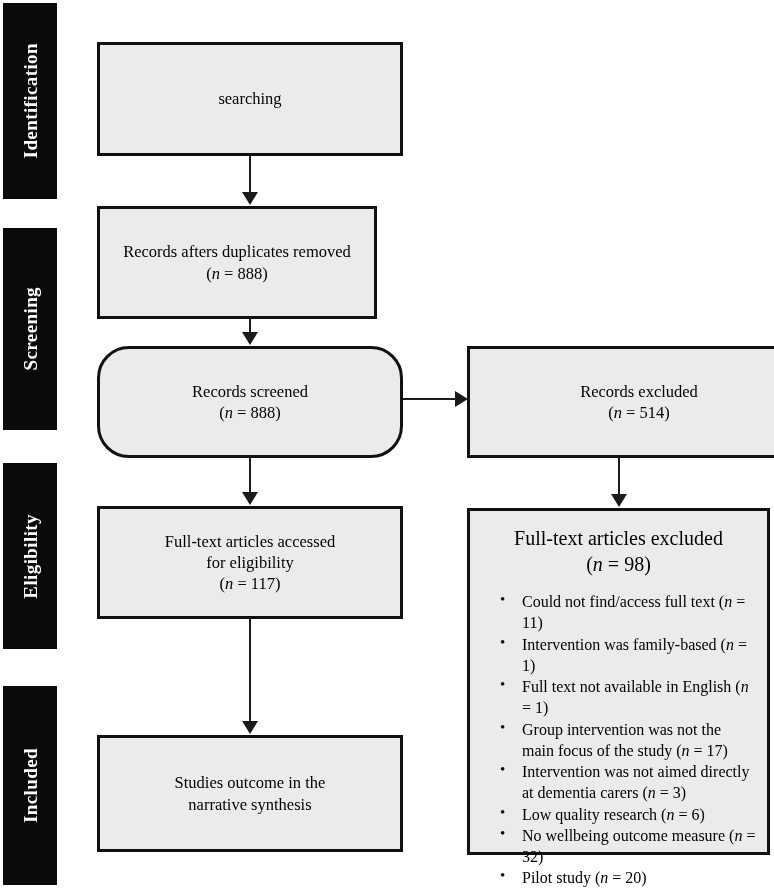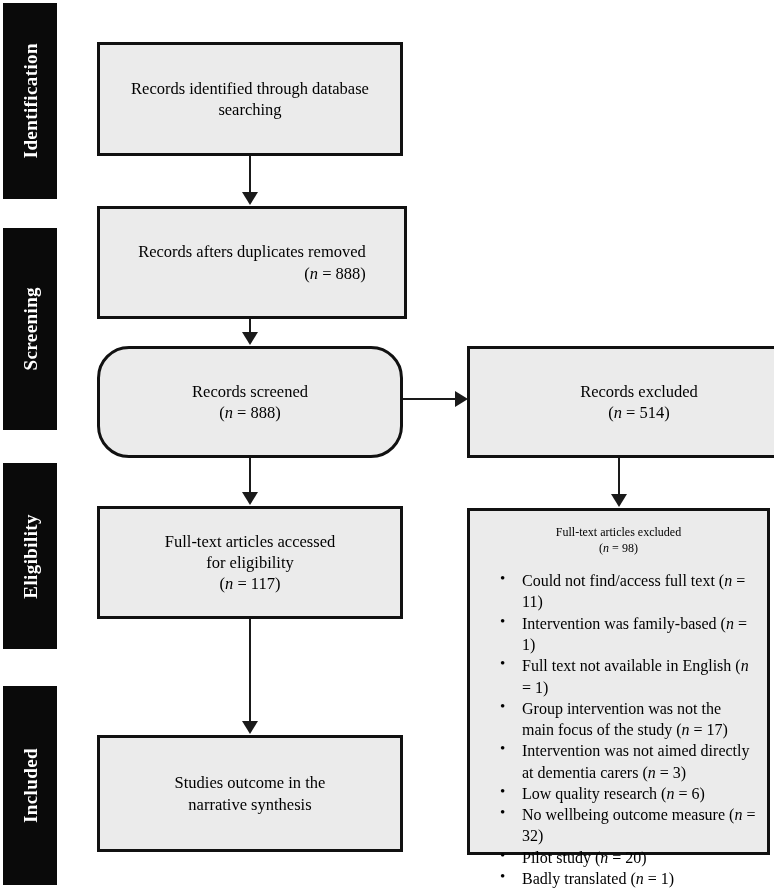--- a/index.html
+++ b/index.html
@@ -68,21 +68,21 @@
   }
 
   
   .excl-inner {
     width: 100%;
     box-sizing: border-box;
     padding: 14px 6px 0 6px;
   }
   .excl-head {
     text-align: center;
-    font-size: 12px;
+    font-size: 20px;
     line-height: 1.3;
   }
   .excl-list {
     list-style: none;
     margin: 14px 0 0 0;
     padding: 0 4px 0 22px;
     text-align: left;
     font-size: 16px;
     line-height: 1.33;
   }
@@ -143,26 +143,25 @@
   <div class="stage-bar" style="top:463px; height:186px;">
     <span class="stage-label">Eligibility</span>
   </div>
 
   <div class="stage-bar" style="top:686px; height:199px;">
     <span class="stage-label">Included</span>
   </div>
 
   <div class="flow-box" style="left:97px; top:42px; width:306px; height:114px;">
     <div class="box-text">
-      <div class="nline">Records identified through database</div>
       <div class="nline">searching</div>
     </div>
   </div>
 
-  <div class="flow-box" style="left:97px; top:206px; width:310px; height:113px;text-align:right;">
+  <div class="flow-box" style="left:97px; top:206px; width:280px; height:113px;">
     <div class="box-text">
       <div class="nline">Records afters duplicates removed</div>
       <div class="nline"><span>(</span><span class="ital">n</span><span> = 888)</span></div>
     </div>
   </div>
 
   <div class="flow-box" style="left:97px; top:346px; width:306px; height:112px;border-radius:32px;">
     <div class="box-text">
       <div class="nline">Records screened</div>
       <div class="nline"><span>(</span><span class="ital">n</span><span> = 888)</span></div>

